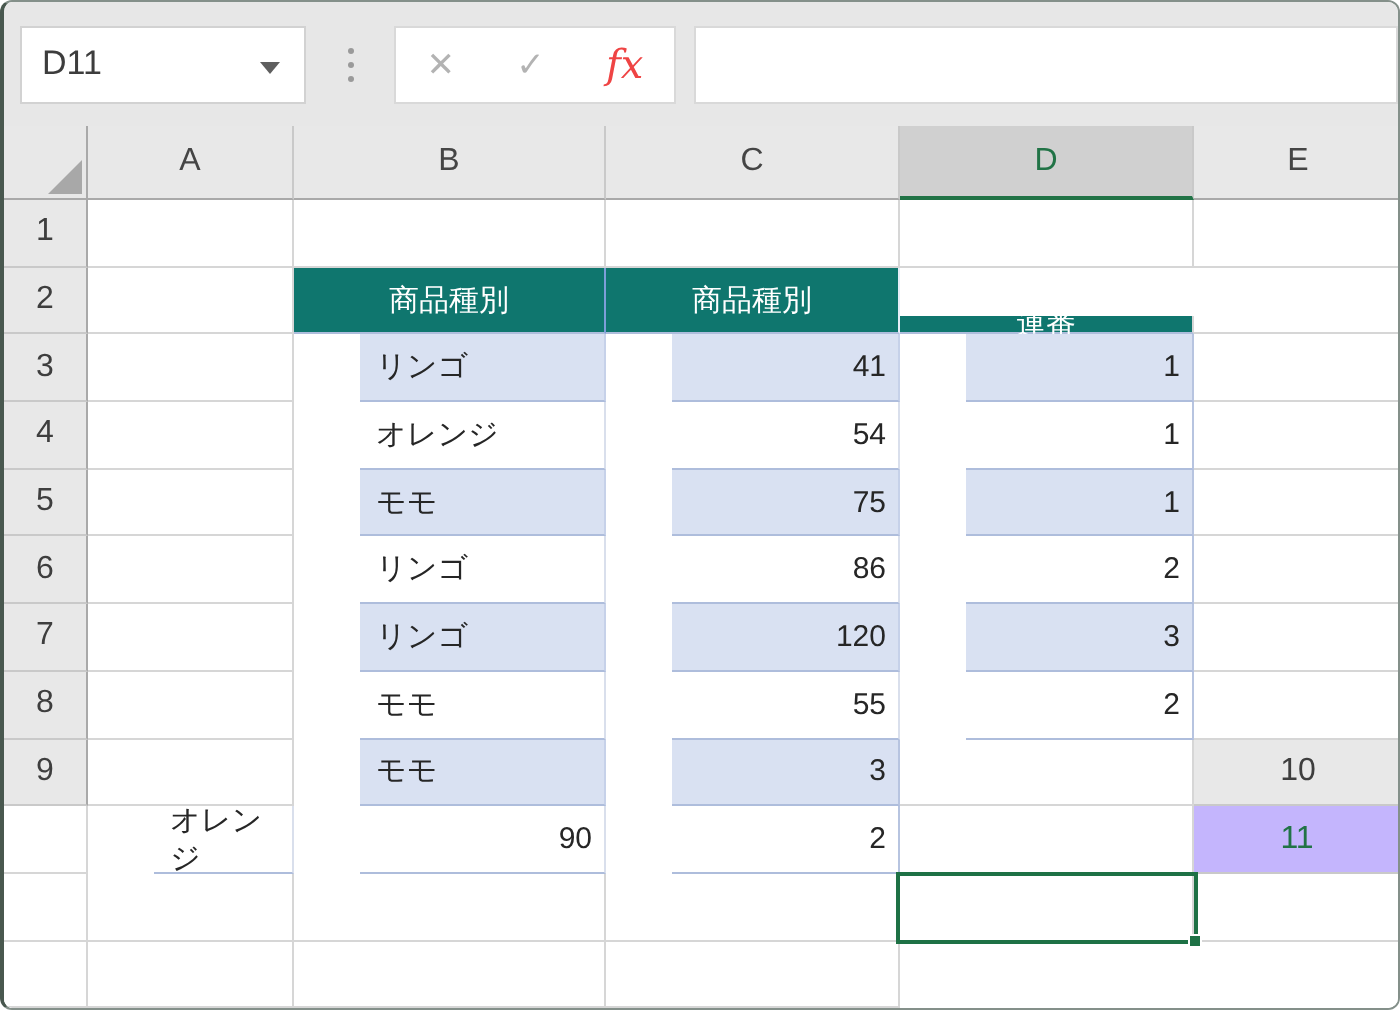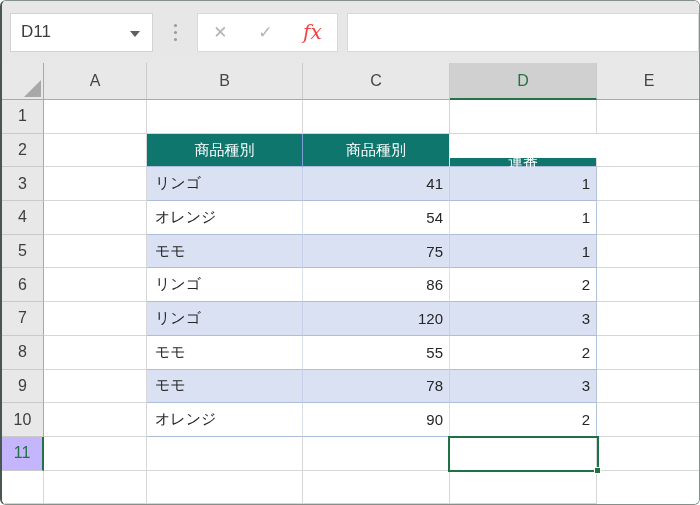--- a/index.html
+++ b/index.html
@@ -103,21 +103,21 @@
     background:#0f766e;color:#fff;font-weight:normal;font-size:15px;
     display:flex;align-items:center;justify-content:center;
     border-bottom:1px solid #aebddc;border-right:1px solid #7d9ed8;
   }
   .th.div-light{border-right:1px solid #e6ecf7;}
   .th.end{border-right:1px solid #d6d6d6;margin-top:24px;}
   
   .td{
     background:#fff;font-size:15px;color:#262626;
     display:flex;align-items:center;
-    border-bottom:1px solid #aebddc;border-right:1px solid #d9dfec;
+    border-bottom:1px solid #aebddc;border-right:1px solid #d9dfec;margin-left:33px;
   }
   .td.name{justify-content:flex-start;padding-left:8px;}
   .td.num{justify-content:flex-end;padding-right:6px;}
   .td.end{border-right:1px solid #b7c4e0;}
   .band{background:#d9e1f2;}
   .band.td{border-right:1px solid #c6d1e9;}
   .band.td.end{border-right:1px solid #b7c4e0;}
 
   
   .sel-overlay{
@@ -218,21 +218,20 @@
     <div class="rh">8</div>
     <div class="c"></div>
     <div class="td name">モモ</div>
     <div class="td num">55</div>
     <div class="td num end">2</div>
     <div class="c"></div>
 
     <div class="rh">9</div>
     <div class="c"></div>
     <div class="td name band">モモ</div>
-    <div class="td num band">78</div>
     <div class="td num band end">3</div>
     <div class="c"></div>
 
     <div class="rh">10</div>
     <div class="c"></div>
     <div class="td name">オレンジ</div>
     <div class="td num">90</div>
     <div class="td num end">2</div>
     <div class="c"></div>
 

